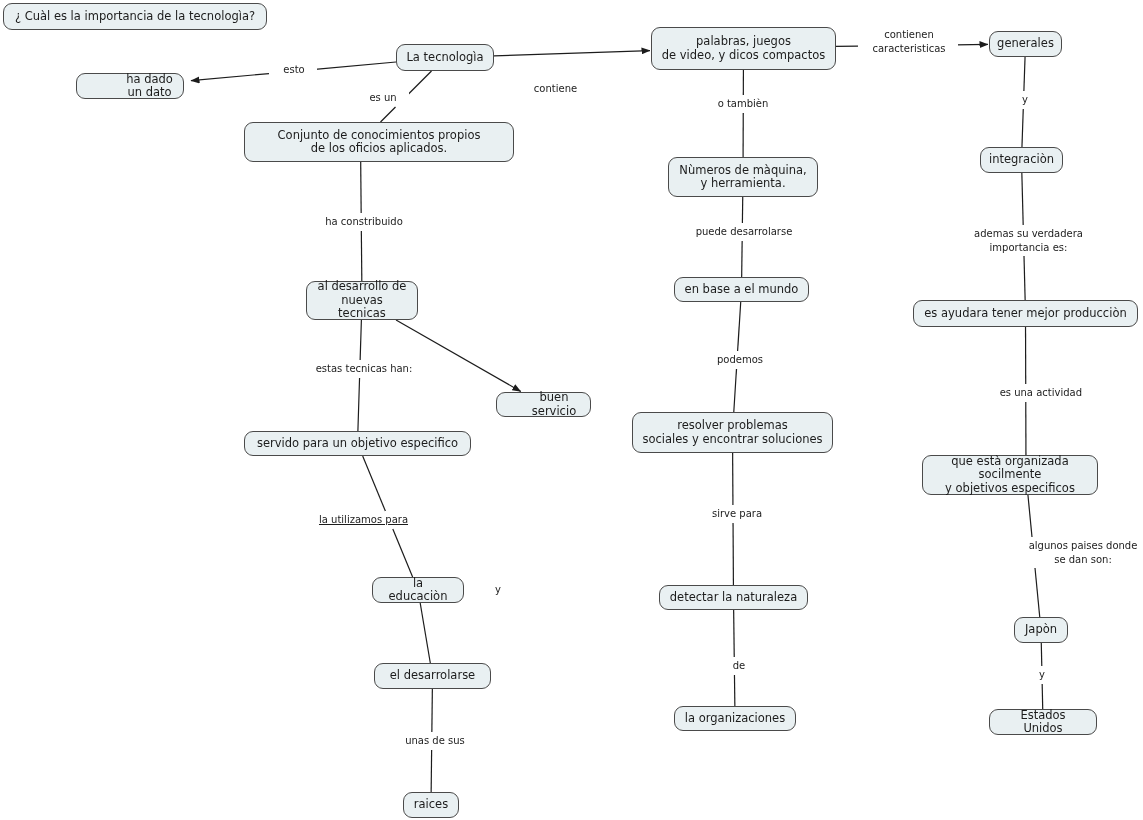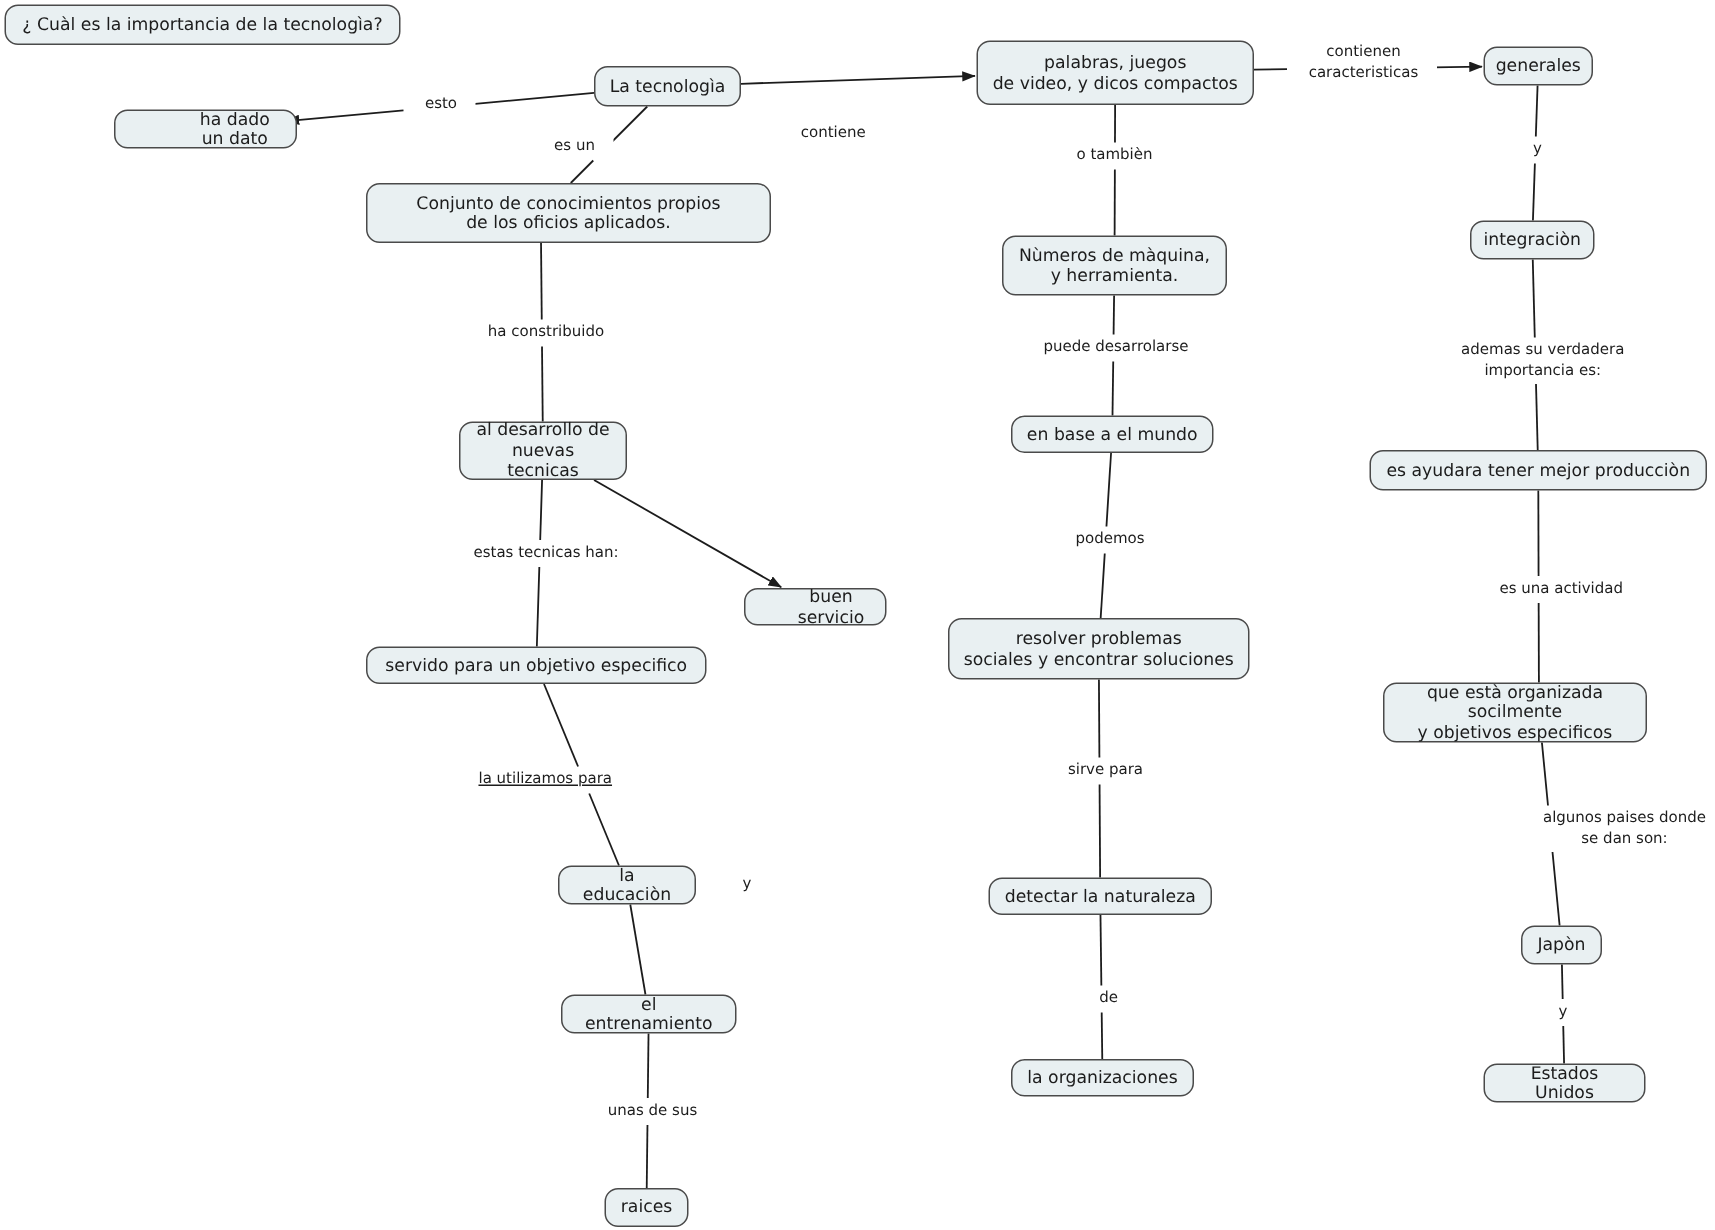--- a/index.html
+++ b/index.html
@@ -100,21 +100,21 @@
         <line x1="734.46" y1="675.00" x2="734.85" y2="706.00" stroke="#1c1c1c" stroke-width="1.2"></line>
         <line x1="1041.28" y1="643.00" x2="1041.78" y2="666.00" stroke="#1c1c1c" stroke-width="1.2"></line>
         <line x1="1042.17" y1="684.00" x2="1042.72" y2="709.00" stroke="#1c1c1c" stroke-width="1.2"></line>
         <line x1="432.35" y1="689.00" x2="431.85" y2="732.00" stroke="#1c1c1c" stroke-width="1.2"></line>
         <line x1="431.64" y1="750.00" x2="431.15" y2="792.00" stroke="#1c1c1c" stroke-width="1.2"></line>
       </g>
   </svg>
   <div id="nodes-group">
       <div class="node" style="left: 3px; top: 3px; width: 264px; height: 27px;">¿ Cuàl es la importancia de la tecnologìa?</div>
       <div class="node" style="left: 396px; top: 44px; width: 98px; height: 27px;">La tecnologìa</div>
-      <div class="node" style="left: 76px; top: 73px; width: 122px; height: 26px; padding-left: 48px;">ha dado un dato</div>
+      <div class="node" style="left: 76px; top: 73px; width: 108px; height: 26px; padding-left: 48px;">ha dado un dato</div>
       <div class="node" style="left: 244px; top: 122px; width: 270px; height: 40px;">Conjunto de conocimientos propios
 de los oficios aplicados.</div>
       <div class="node" style="left: 651px; top: 27px; width: 185px; height: 43px;">palabras, juegos
 de video, y dicos compactos</div>
       <div class="node" style="left: 989px; top: 31px; width: 73px; height: 26px;">generales</div>
       <div class="node" style="left: 980px; top: 147px; width: 83px; height: 26px;">integraciòn</div>
       <div class="node" style="left: 668px; top: 157px; width: 150px; height: 40px;">Nùmeros de màquina,
 y herramienta.</div>
       <div class="node" style="left: 306px; top: 281px; width: 112px; height: 39px;">al desarrollo de
 nuevas tecnicas</div>
@@ -122,21 +122,21 @@
       <div class="node" style="left: 913px; top: 300px; width: 225px; height: 27px;">es ayudara tener mejor producciòn</div>
       <div class="node" style="left: 496px; top: 392px; width: 95px; height: 25px; padding-left: 30px;">buen servicio</div>
       <div class="node" style="left: 632px; top: 412px; width: 201px; height: 41px;">resolver problemas
 sociales y encontrar soluciones</div>
       <div class="node" style="left: 244px; top: 431px; width: 227px; height: 25px;">servido para un objetivo especifico</div>
       <div class="node" style="left: 922px; top: 455px; width: 176px; height: 40px;">que està organizada socilmente
 y objetivos especificos</div>
       <div class="node" style="left: 372px; top: 577px; width: 92px; height: 26px;">la educaciòn</div>
       <div class="node" style="left: 659px; top: 585px; width: 149px; height: 25px;">detectar la naturaleza</div>
       <div class="node" style="left: 1014px; top: 617px; width: 54px; height: 26px;">Japòn</div>
-      <div class="node" style="left: 374px; top: 663px; width: 117px; height: 26px;">el entrenamiento</div>
+      <div class="node" style="left: 374px; top: 663px; width: 117px; height: 26px;">el desarrolarse</div>
       <div class="node" style="left: 674px; top: 706px; width: 122px; height: 25px;">la organizaciones</div>
       <div class="node" style="left: 989px; top: 709px; width: 108px; height: 26px;">Estados Unidos</div>
       <div class="node" style="left: 403px; top: 792px; width: 56px; height: 26px;">raices</div>
     </div>
   <div id="labels-group">
       <div class="link-label" style="left: 271px; top: 63px; width: 42px;">esto</div>
       <div class="link-label" style="left: 357px; top: 91px; width: 48px;">es un</div>
       <div class="link-label" style="left: 522px; top: 82px; width: 63px;">contiene</div>
       <div class="link-label" style="left: 860px; top: 28px; width: 94px;">contienen
 caracteristicas</div>

